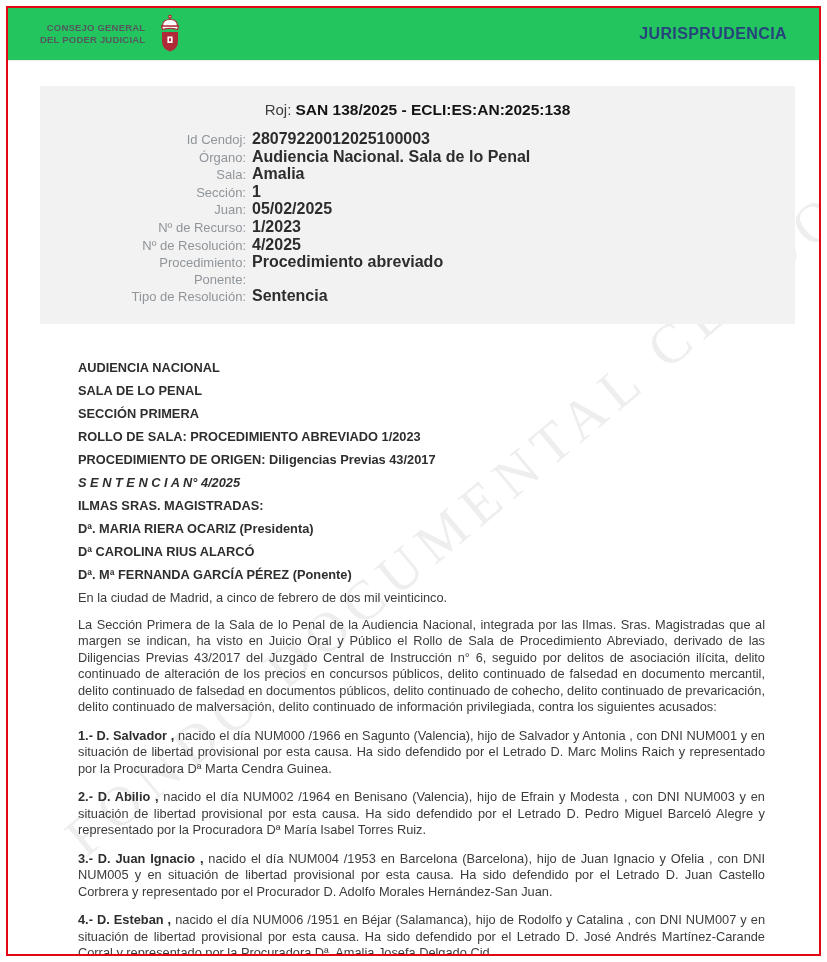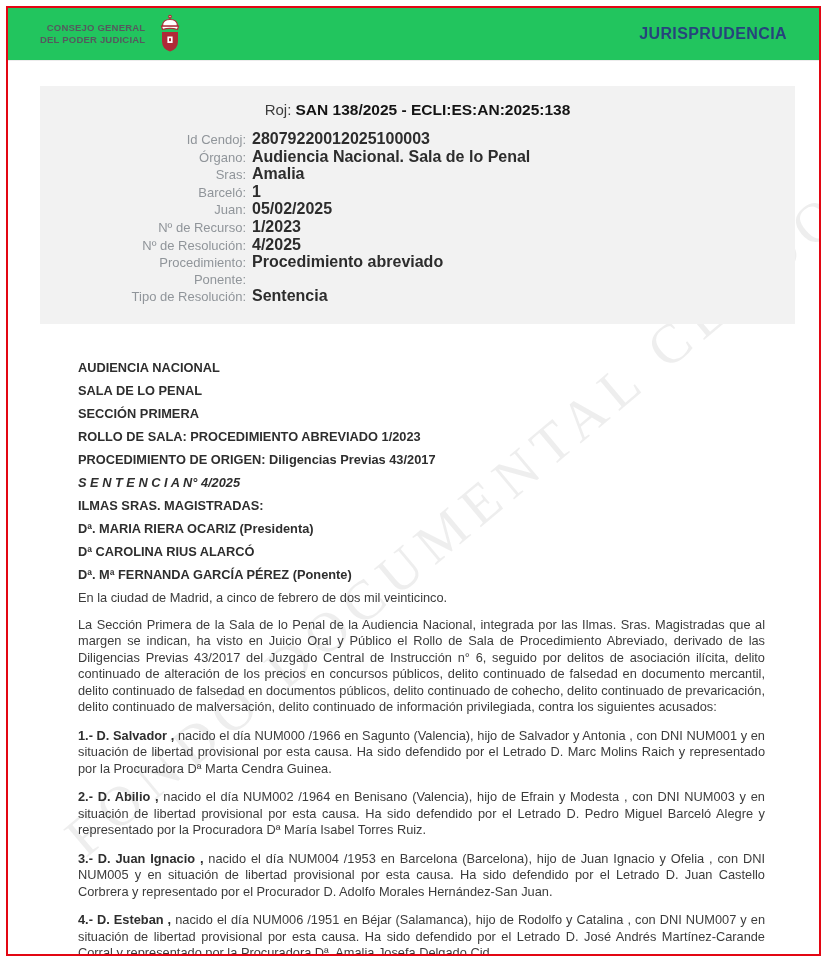--- a/index.html
+++ b/index.html
@@ -102,25 +102,25 @@
     <div class="meta-table">
       <div class="meta-row">
         <span class="meta-label">Id Cendoj:</span>
         <span class="meta-value">28079220012025100003</span>
       </div>
       <div class="meta-row">
         <span class="meta-label">Órgano:</span>
         <span class="meta-value">Audiencia Nacional. Sala de lo Penal</span>
       </div>
       <div class="meta-row">
-        <span class="meta-label">Sras:</span>
+        <span class="meta-label">Sala:</span>
         <span class="meta-value">Amalia</span>
       </div>
       <div class="meta-row">
-        <span class="meta-label">Barceló:</span>
+        <span class="meta-label">Sección:</span>
         <span class="meta-value">1</span>
       </div>
       <div class="meta-row">
         <span class="meta-label">Juan:</span>
         <span class="meta-value">05/02/2025</span>
       </div>
       <div class="meta-row">
         <span class="meta-label">Nº de Recurso:</span>
         <span class="meta-value">1/2023</span>
       </div>

